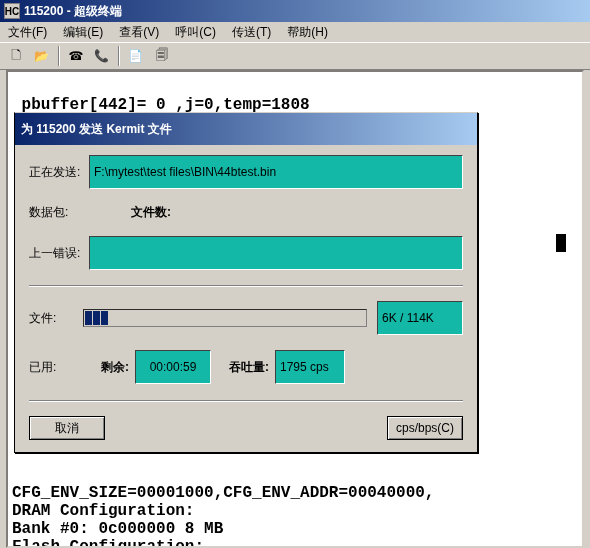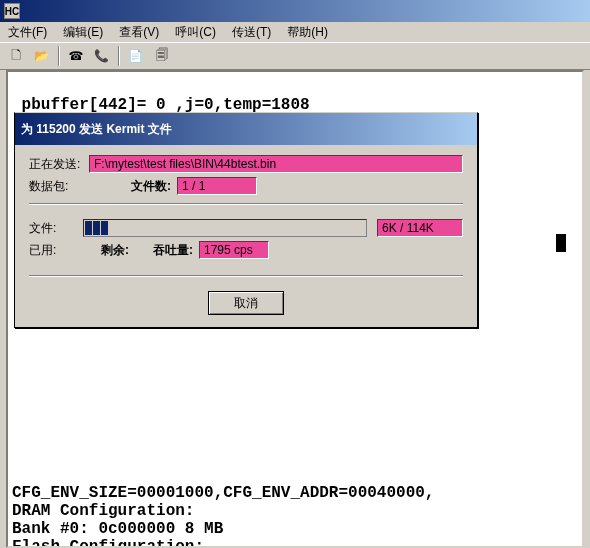--- a/index.html
+++ b/index.html
@@ -85,32 +85,32 @@
     display: flex; align-items: center;
     padding: 16px 6px;
     font-weight: bold;
   }
   .dialog-body {
     padding: 10px 14px 6px 14px;
   }
   .row {
     display: flex;
     align-items: center;
-    margin-bottom: 4px;
+    margin-bottom: 15px;
   }
   .lbl { width: 60px; }
   .lbl-sm { width: auto; margin-right:6px;font-weight:bold; }
   .sunken {
     border: 1px solid #808080;
     border-top-color: #404040;
     border-left-color: #404040;
     border-right-color: #fff;
     border-bottom-color: #fff;
-    background: #ec4899;
-    height: 18px;
+    background: #14b8a6;
+    height: 34px;
     padding: 1px 4px;
     font-size: 12px;
     display: flex; align-items: center;
   }
   .hr {
     height: 2px;
     border-top: 1px solid #808080;
     border-bottom: 1px solid #fff;
     margin: 8px 0 14px 0;
   }
@@ -131,32 +131,33 @@
   }
   .btn {
     min-width: 76px; height: 24px;
     border: 1px solid #000;
     background: #d4d0c8;
     box-shadow: inset 1px 1px 0 #fff, inset -1px -1px 0 #808080;
     display: flex; align-items: center; justify-content: center;
     font-size: 12px;
     padding: 0 8px;
   }
-  .btn-row { display:flex; justify-content:center; gap:10px; margin-top:12px; margin-bottom:6px;}
+  .btn-row { display:flex; justify-content:space-between; gap:10px; margin-top:12px; margin-bottom:6px;}
   .cursor-block {
     position:absolute;
     background:#000;
     width:10px; height:18px;
   }
 </style>
 </head>
 <body>
 
 <div class="titlebar">
   <span class="titlebar-icon">HC</span>
+  <span>115200 - 超级终端</span>
 </div>
 
 <div class="menubar">
   <span class="menu-item">文件(F)</span>
   <span class="menu-item">编辑(E)</span>
   <span class="menu-item">查看(V)</span>
   <span class="menu-item">呼叫(C)</span>
   <span class="menu-item">传送(T)</span>
   <span class="menu-item">帮助(H)</span>
 </div>
@@ -196,38 +197,43 @@
   </div>
   <div class="dialog-body">
     <div class="row">
       <span class="lbl">正在发送:</span>
       <div class="sunken" style="flex:1">F:\mytest\test files\BIN\44btest.bin</div>
     </div>
     <div class="row">
       <span class="lbl">数据包:</span>
       <span style="width:42px"></span>
       <span class="lbl-sm">文件数:</span>
-      <div class="sunken" style="width:80px">1 / 1</div>
+    </div>
+    <div class="row">
+      <span class="lbl">上一错误:</span>
+      <div class="sunken" style="flex:1"></div>
     </div>
     <div class="hr"></div>
     <div class="row">
       <span class="lbl" style="width:54px">文件:</span>
       <div class="progress-bar">
         <div class="progress-chunk"></div>
         <div class="progress-chunk"></div>
         <div class="progress-chunk"></div>
       </div>
       <div class="sunken" style="width:86px">6K / 114K</div>
     </div>
     <div class="row" style="margin-bottom:16px;">
       <span style="width:54px">已用:</span>
       <span style="width:18px"></span>
       <span class="lbl-sm">剩余:</span>
+      <div class="sunken" style="width:76px;justify-content:center">00:00:59</div>
       <span style="width:18px"></span>
       <span class="lbl-sm">吞吐量:</span>
       <div class="sunken" style="width:70px">1795 cps</div>
     </div>
     <div class="hr"></div>
     <div class="btn-row">
       <div class="btn">取消</div>
+      <div class="btn">cps/bps(C)</div>
     </div>
   </div>
 </div>
 
 </body></html>

